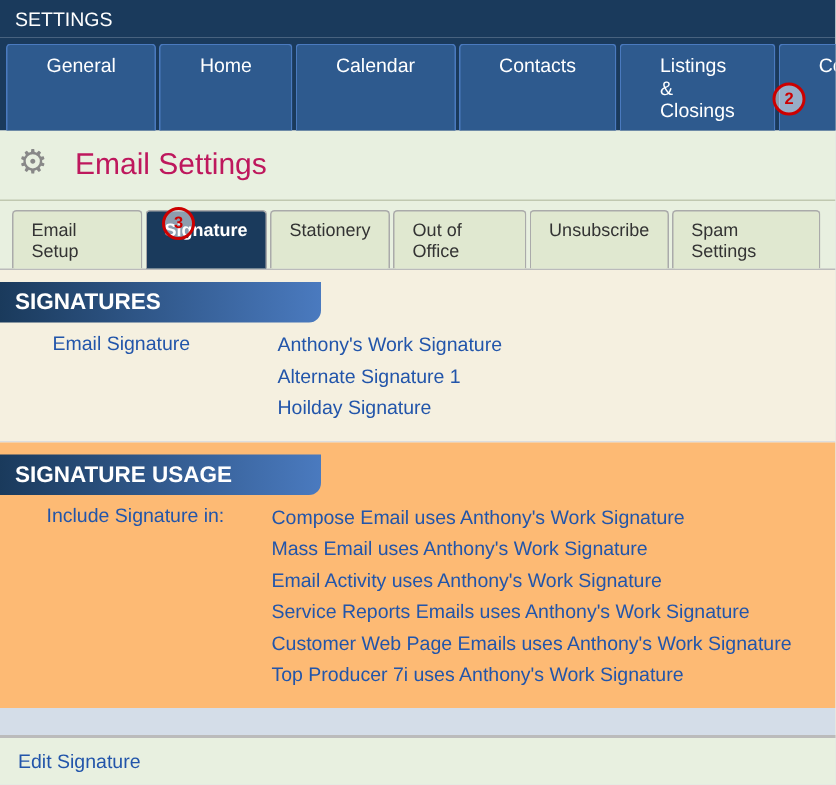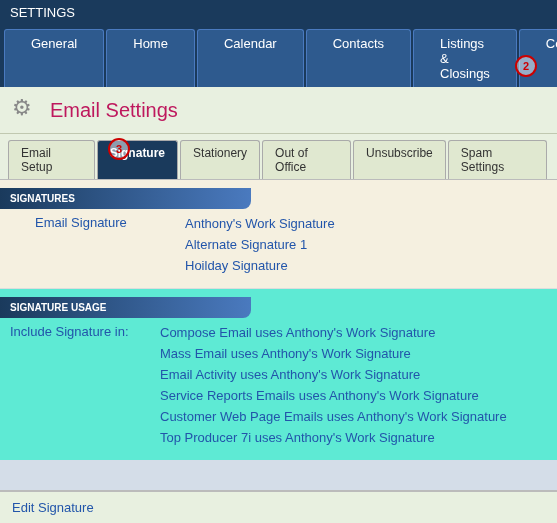--- a/index.html
+++ b/index.html
@@ -44,38 +44,38 @@
     .sub-tab.active { background: #1a3a5c; color: white; font-weight: bold; }
 
     
     .content { background: #f5f0e0; padding: 0; }
 
     
     .section-header {
       background: linear-gradient(to right, #1a3a5c, #4a7abf);
       color: white;
       padding: 5px 10px;
-      font-size: 10px;
+      font-size: 15px;
       font-weight: bold;
-      width: 251px;
+      width: 214px;
       border-radius: 0 0 8px 0;
       margin-bottom: 0;
     }
 
     
     .signatures-section { padding: 8px 0; background: #f5f0e0; border-bottom: 1px solid #ddd; }
     .sig-row { display: flex; padding: 4px 10px; }
     .sig-label { width: 150px; color: #2255aa; font-size: 13px; padding-top: 2px; margin-left: 25px; }
     .sig-list { flex: 1; }
     .sig-item { color: #2255aa; font-size: 13px; padding: 3px 0; cursor: pointer; }
 
     
-    .usage-section { padding: 8px 0; background: #5eead4; }
+    .usage-section { padding: 8px 0; background: #fdba74; }
     .usage-row { display: flex; padding: 4px 10px; }
-    .usage-label { width: 150px; color: #2255aa; font-size: 13px; padding-top: 2px; }
+    .usage-label { width: 150px; color: #2255aa; font-size: 13px; padding-top: 2px; margin-left: 21px; }
     .usage-list { flex: 1; }
     .usage-item { color: #2255aa; font-size: 13px; padding: 3px 0; }
 
     
     .bottom-bar { 
       position: absolute; 
       bottom: 0; 
       left: 0; 
       right: 0; 
       background: #e8f0e0; 

